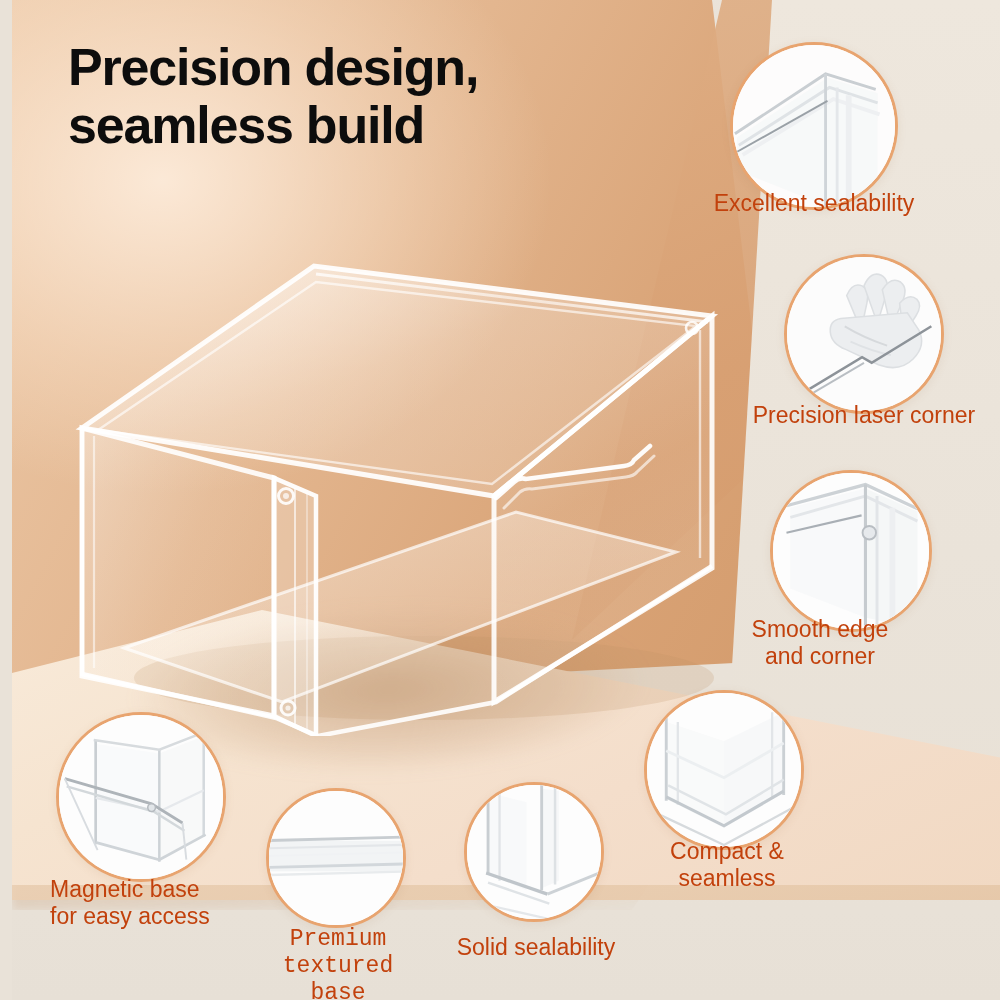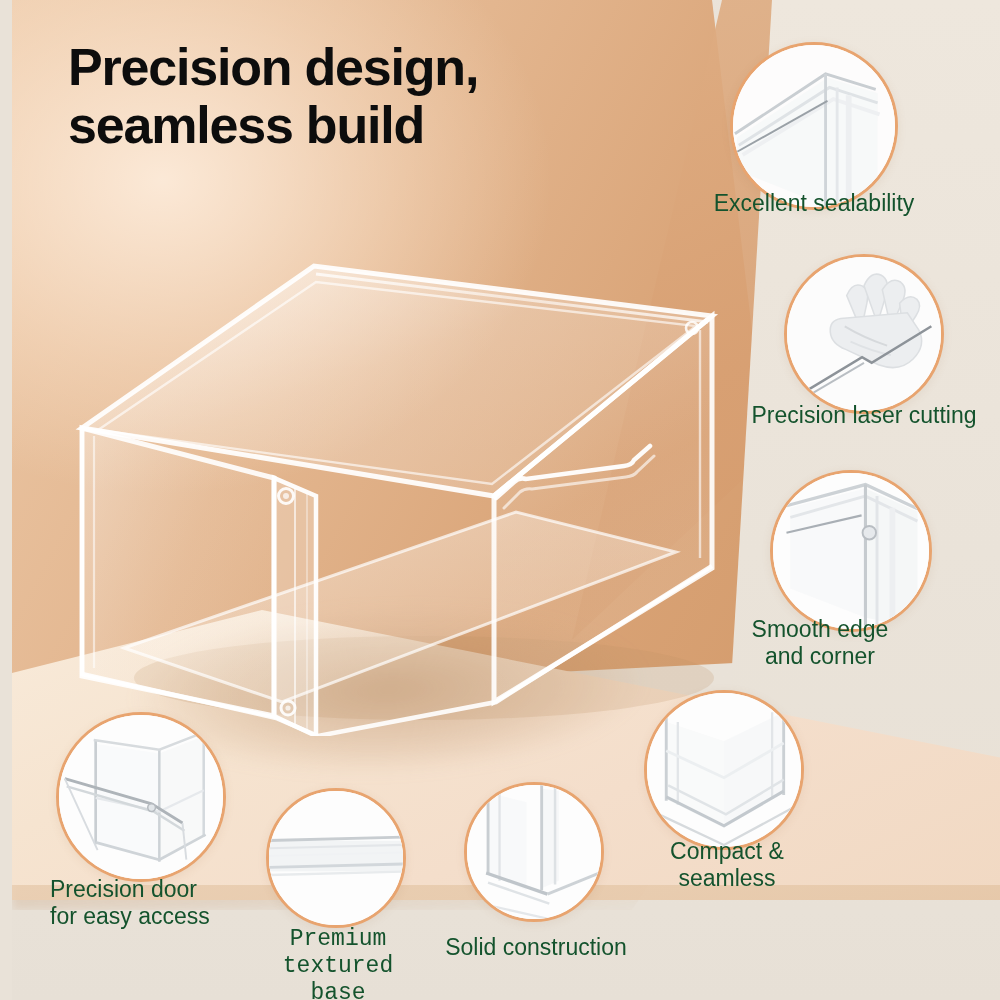--- a/index.html
+++ b/index.html
@@ -69,21 +69,21 @@
   
   .product { position:absolute; left:52px; top:196px; width:680px; height:540px; }
   .prod-svg { position:absolute; inset:0; width:100%; height:100%; }
 
   
   .callout { position:absolute; }
   .bubble { position:absolute; border-radius:50%;
     border:3px solid #e8a46f; background:#fdfcfb; overflow:hidden;
     box-shadow:0 2px 10px rgba(160,110,70,.10); }
   .bubble svg { position:absolute; inset:0; width:100%; height:100%; }
-  .cap { position:absolute; color:#14532d; font-size:23px; line-height:1.18;
+  .cap { position:absolute; color:#c2410c; font-size:23px; line-height:1.18;
     font-weight:500; white-space:pre-line; text-align:center; }
   .cap.left { text-align:left; }
 </style>
 </head>
 <body>
 
 <div id="stage">
 
   <div class="bg-base"></div>
   <div class="bg-wall"></div>
@@ -198,21 +198,21 @@
           <path d="M117 48 q10-11 18-4 q6 6 -1 17 l-13 20 z"></path>
           <path d="M56 64 q-12 2-11 14 q1 12 16 18 l34 16 q22 8 36-6 q14-14 6-30 l-12-18 z"></path>
         </g>
         <path d="M60 72 q20 12 44 20" fill="none" stroke="#d6d9dc" stroke-width="2"></path>
         <path d="M66 88 q22 10 42 14" fill="none" stroke="#dfe2e5" stroke-width="2"></path>
 
         <path d="M2 150 L78 104 L88 110 L150 72" fill="none" stroke="#8d9399" stroke-width="2.6"></path>
         <path d="M2 156 L80 110" fill="none" stroke="#b9bec3" stroke-width="2"></path>
       </svg>
     </div>
-    <div class="cap" style="left:718px; top:402px; width:268px;">Precision laser cutting</div>
+    <div class="cap" style="left:718px; top:402px; width:268px;">Precision laser corner</div>
   </div>
 
   <div class="callout">
     <div class="bubble" style="left:758px; top:470px; width:162px; height:162px;">
       <svg viewBox="0 0 162 162">
         <rect width="162" height="162" fill="#fdfdfd"></rect>
         <polygon points="18,36 96,16 96,150 18,120" fill="#f4f6f7" opacity=".5"></polygon>
         <polygon points="96,16 150,40 150,162 96,150" fill="#eff2f3" opacity=".55"></polygon>
         <path d="M14 34 L96 12 L152 38" fill="none" stroke="#cdd2d6" stroke-width="3.4"></path>
         <path d="M18 46 L96 24 L150 50" fill="none" stroke="#e3e6e9" stroke-width="3"></path>
@@ -256,21 +256,21 @@
         <path d="M22 2 L22 94" stroke="#c9ced2" stroke-width="3" fill="none"></path>
         <path d="M34 8 L34 100" stroke="#e1e4e7" stroke-width="2.4" fill="none"></path>
         <path d="M78 0 L78 110" stroke="#c9ced2" stroke-width="3" fill="none"></path>
         <path d="M92 0 L92 104" stroke="#dde1e4" stroke-width="2.6" fill="none"></path>
         <path d="M20 92 L84 114" fill="none" stroke="#bfc5ca" stroke-width="3.4"></path>
         <path d="M22 102 L86 124" fill="none" stroke="#dfe3e6" stroke-width="2.6"></path>
         <path d="M84 114 L138 92" fill="none" stroke="#cdd2d6" stroke-width="3"></path>
         <path d="M6 122 L86 140" fill="none" stroke="#e4e7ea" stroke-width="2.4"></path>
       </svg>
     </div>
-    <div class="cap" style="left:418px; top:934px; width:212px;">Solid construction</div>
+    <div class="cap" style="left:418px; top:934px; width:212px;">Solid sealability</div>
   </div>
 
   <div class="callout">
     <div class="bubble" style="left:254px; top:788px; width:140px; height:140px;">
       <svg viewBox="0 0 140 140">
         <rect width="140" height="140" fill="#fdfdfd"></rect>
         <rect x="-10" y="52" width="160" height="32" fill="#f2f4f5"></rect>
         <path d="M-10 52 L150 48" stroke="#c8cdd1" stroke-width="3" fill="none"></path>
         <path d="M-10 60 L150 56" stroke="#e3e6e9" stroke-width="2.2" fill="none"></path>
         <path d="M-10 80 L150 76" stroke="#d2d7db" stroke-width="3" fill="none"></path>
@@ -295,17 +295,17 @@
         <path d="M38 132 L104 150 L152 124" fill="none" stroke="#cfd4d8" stroke-width="2.8"></path>
         <path d="M38 86 L104 100 L150 78" fill="none" stroke="#e6e9ec" stroke-width="2.4"></path>
 
         <path d="M6 66 L96 92 L128 112" fill="none" stroke="#aeb4b9" stroke-width="3"></path>
         <path d="M8 74 L98 100 L130 120" fill="none" stroke="#d3d8db" stroke-width="2.6"></path>
         <path d="M6 66 L40 140" fill="none" stroke="#d8dce0" stroke-width="2"></path>
         <path d="M128 112 L132 150" fill="none" stroke="#d8dce0" stroke-width="2"></path>
         <circle cx="96" cy="96" r="4" fill="#e2e6e9" stroke="#b6bbc0" stroke-width="1.6"></circle>
       </svg>
     </div>
-    <div class="cap left" style="left:38px; top:876px; width:230px;">Precision door
+    <div class="cap left" style="left:38px; top:876px; width:230px;">Magnetic base
 for easy access</div>
   </div>
 
 </div>
 
 </body></html>

